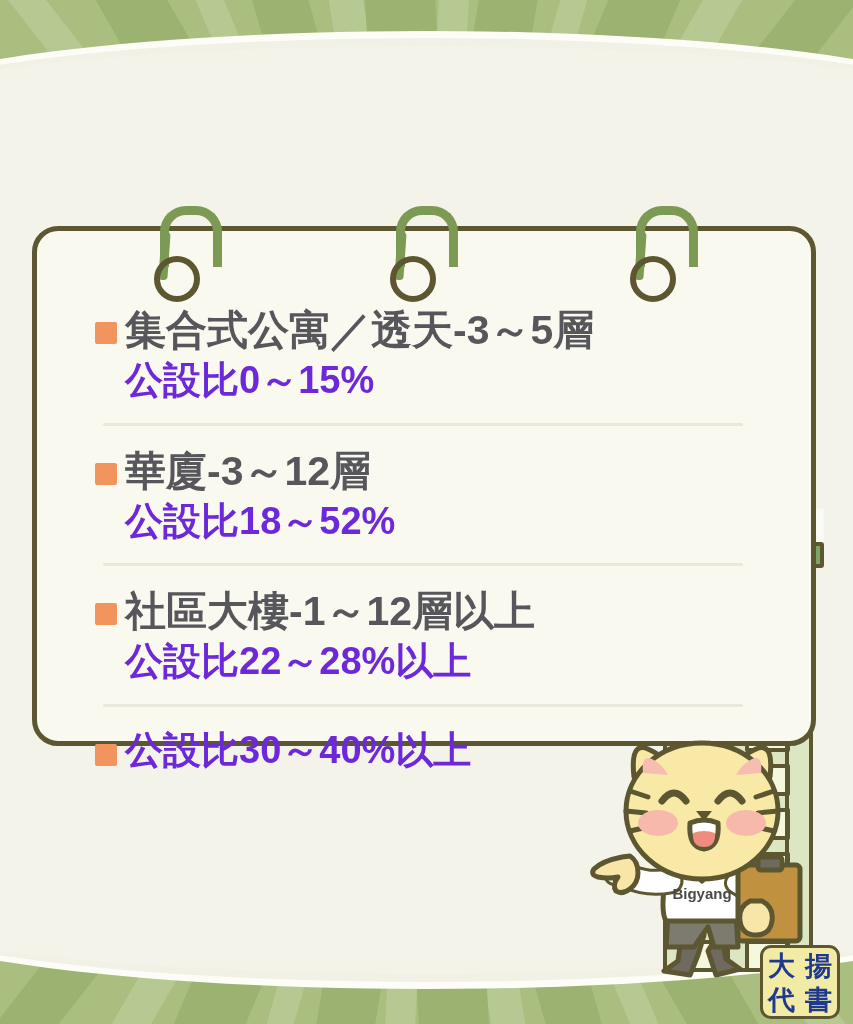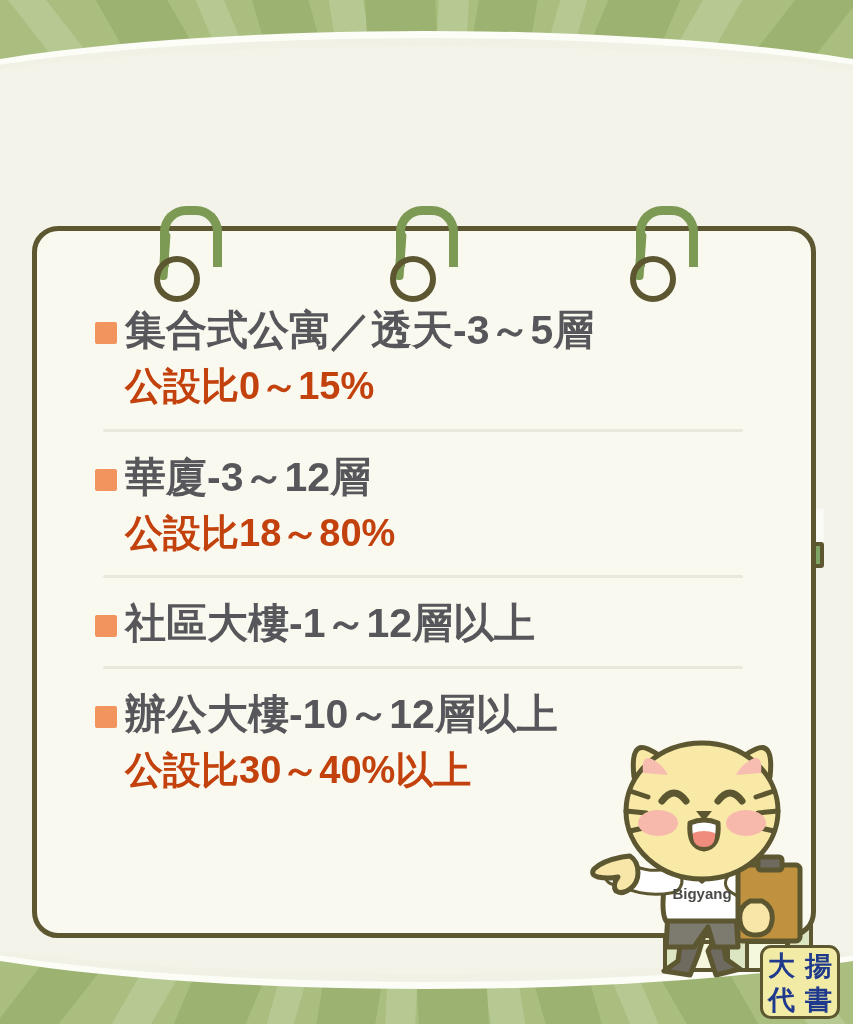--- a/index.html
+++ b/index.html
@@ -68,21 +68,21 @@
   .bld-body .win{
     position:absolute;width:45px;height:32px;
     background:#F6F8DE;border:4px solid #5C5631;box-sizing:border-box;border-radius:2px;
   }
   .bld-edge{
     position:absolute;left:122px;top:0;width:4px;height:430px;background:#5C5631;
   }
 
   
   .card{
-    position:absolute;left:32px;top:226px;width:784px;height:712px;
+    position:absolute;left:32px;top:226px;width:784px;height:520px;
     background:#FAF9F0;
     border:5px solid #5C5631;
     border-radius:26px;
     box-sizing:border-box;
   }
   .rings{position:absolute;left:32px;top:206px;width:784px;height:90px;}
   .ring{position:absolute;width:58px;height:84px;}
   .ring .wire{
     position:absolute;left:6px;top:0;width:44px;height:52px;
     border:9px solid #7D9A54;border-bottom:none;
@@ -102,22 +102,22 @@
   .item{position:relative;padding:0 0 0 58px;margin-bottom:14px;}
   .bullet{
     position:absolute;left:28px;top:17px;width:22px;height:22px;
     background:#F2945E;border-radius:2px;
   }
   .item-title{
     font-size:41px;font-weight:bold;color:#57565A;
     line-height:1.22;letter-spacing:0px;white-space:nowrap;
   }
   .item-sub{
-    font-size:38px;font-weight:bold;color:#c2410c;
-    line-height:1.25;letter-spacing:0px;margin-top:8px;white-space:nowrap;
+    font-size:38px;font-weight:bold;color:#6d28d9;
+    line-height:1.25;letter-spacing:0px;margin-top:2px;white-space:nowrap;
   }
   .divider{
     height:3px;background:#EAE8DC;margin:18px 28px 20px 36px;border-radius:2px;
   }
 
   
   .cat{position:absolute;left:586px;top:735px;width:262px;height:245px;}
 
   
   .logo{
@@ -192,31 +192,31 @@
     <div class="list" id="list">
         <div class="item">
           <span class="bullet"></span>
           <div class="item-title">集合式公寓／透天-3～5層</div>
           <div class="item-sub">公設比0～15%</div>
         </div>
         <div class="divider"></div>
         <div class="item">
           <span class="bullet"></span>
           <div class="item-title">華廈-3～12層</div>
-          <div class="item-sub">公設比18～80%</div>
+          <div class="item-sub">公設比18～52%</div>
         </div>
         <div class="divider"></div>
         <div class="item">
           <span class="bullet"></span>
           <div class="item-title">社區大樓-1～12層以上</div>
+          <div class="item-sub">公設比22～28%以上</div>
         </div>
         <div class="divider"></div>
         <div class="item">
           <span class="bullet"></span>
-          <div class="item-title">辦公大樓-10～12層以上</div>
           <div class="item-sub">公設比30～40%以上</div>
         </div>
       </div>
   </div>
 
   <div class="rings">
     <div class="ring" style="left:122px;">
       <div class="wire"></div>
       <div class="wire2"></div>
       <div class="loop"></div>

